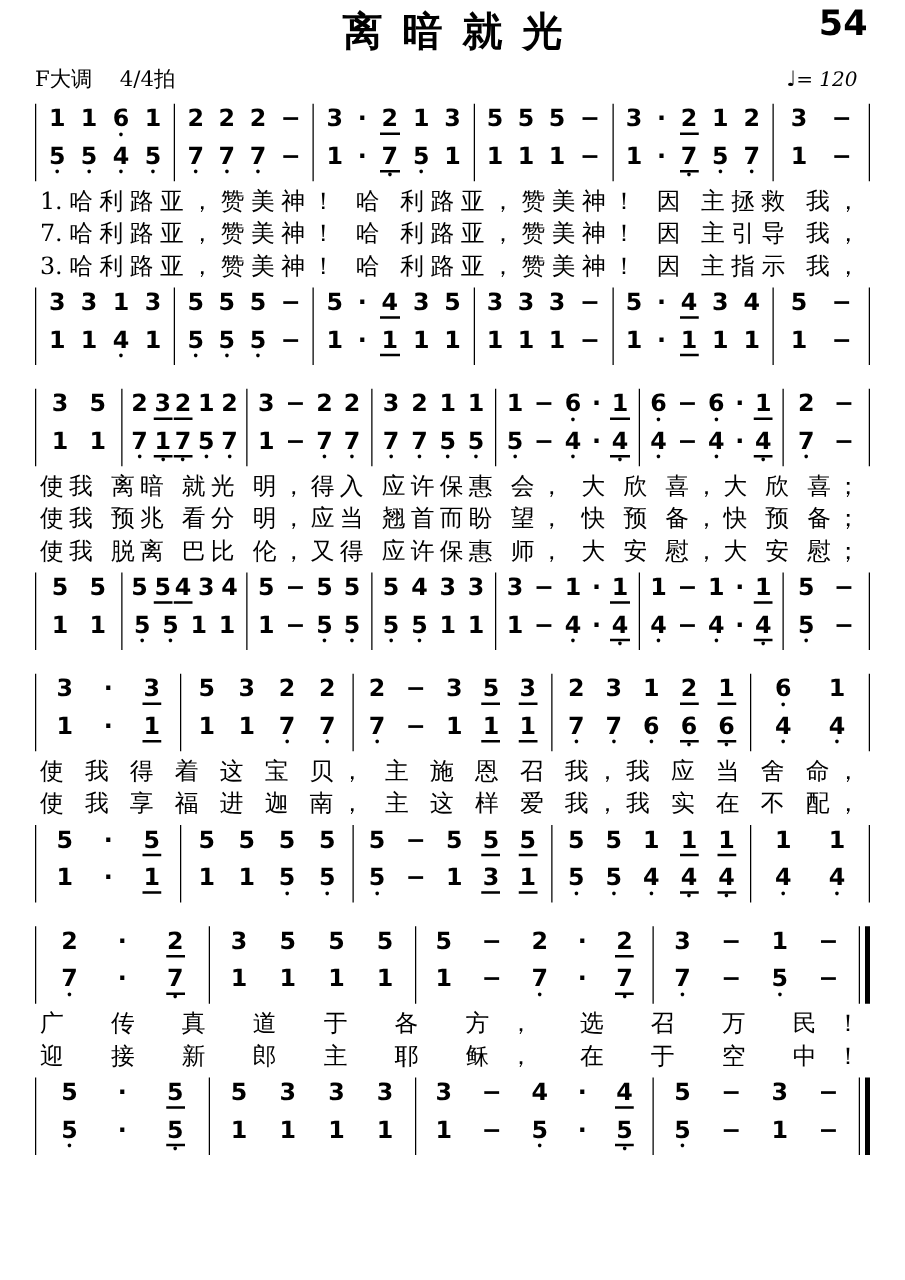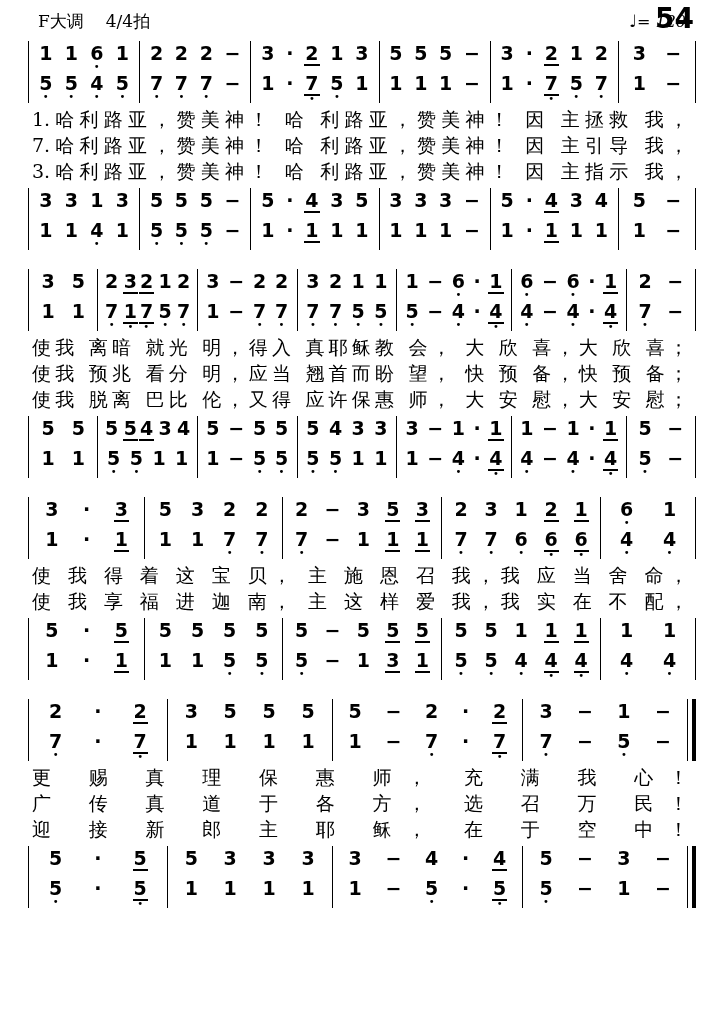--- a/index.html
+++ b/index.html
@@ -8,21 +8,21 @@
   .page { box-sizing:border-box; width:724px; height:1024px;
           padding:4px 28px 0 28px; position:relative; }
 
   .title { text-align:center; font-family:"DejaVu Sans", sans-serif;
            font-weight:bold; font-size:32px; line-height:42px;
            letter-spacing:16px; padding-left:16px; }
   .number { position:absolute; top:2px; right:30px;
             font-family:"DejaVu Sans", sans-serif; font-weight:bold;
             font-size:28px; }
   .meta { display:flex; justify-content:space-between; align-items:baseline;
-          margin:6px 10px 8px 10px; font-size:17px; }
+          margin:6px 10px 8px 0; font-size:17px; }
   .meta-left span { margin-right:22px; }
   .tempo { font-size:16px;font-style:italic; }
   .tempo .glyph { font-family:"DejaVu Sans", sans-serif; font-size:17px; }
 
   .system { margin-bottom:19px; }
   .pair { display:flex; align-items:stretch; }
   .measure { flex-basis:0; border-left:1.5px solid #000; padding:2px 4px 0 4px; }
   .endbar { align-self:stretch; }
   .endbar.single { width:0; border-left:1.5px solid #000; }
   .endbar.double { width:4px; border-left:1.5px solid #000; border-right:4px solid #000; }
@@ -39,20 +39,21 @@
   .hid { visibility:hidden; }
 
   .lyrics { margin:3px 8px 4px 4px; }
   .lyric-line { font-size:19px; line-height:26px; text-align:justify;
                 text-align-last:justify; }
 </style>
 </head>
 <body>
 
 <div class="page">
+  <div class="title">离暗就光</div>
   <div class="number">54</div>
   <div class="meta">
     <div class="meta-left">
       <span>F大调</span><span>4/4拍</span>
     </div>
     <div class="tempo">
       <span class="glyph">♩</span><span>= 120</span>
     </div>
   </div>
   <div id="score">
@@ -1369,21 +1370,21 @@
                 </span>
                 <span class="tok-dots">
                   <span class="ldot hid">•</span>
                 </span>
               </span>
             </div>
           </div>
           <div class="endbar single"></div>
         </div>
         <div class="lyrics">
-          <div class="lyric-line">使我 离暗 就光 明，得入 真耶稣教 会， 大 欣 喜，大 欣 喜；</div>
+          <div class="lyric-line">使我 离暗 就光 明，得入 应许保惠 会， 大 欣 喜，大 欣 喜；</div>
           <div class="lyric-line">使我 预兆 看分 明，应当 翘首而盼 望， 快 预 备，快 预 备；</div>
           <div class="lyric-line">使我 脱离 巴比 伦，又得 应许保惠 师， 大 安 慰，大 安 慰；</div>
         </div>
         <div class="pair">
           <div class="measure" style="flex-grow: 4;">
             <div class="line">
               <span class="tok">
                 <span class="tok-digits">
                   <span class="d">5</span>
                 </span>
@@ -2802,21 +2803,20 @@
                 </span>
                 <span class="tok-dots">
                   <span class="ldot hid">•</span>
                 </span>
               </span>
             </div>
           </div>
           <div class="endbar double"></div>
         </div>
         <div class="lyrics">
-          <div class="lyric-line">更 赐 真 理 保 惠 师， 充 满 我 心！</div>
           <div class="lyric-line">广 传 真 道 于 各 方， 选 召 万 民！</div>
           <div class="lyric-line">迎 接 新 郎 主 耶 稣， 在 于 空 中！</div>
         </div>
         <div class="pair">
           <div class="measure" style="flex-grow: 5;">
             <div class="line">
               <span class="tok">
                 <span class="tok-digits">
                   <span class="d">5</span>
                 </span>

